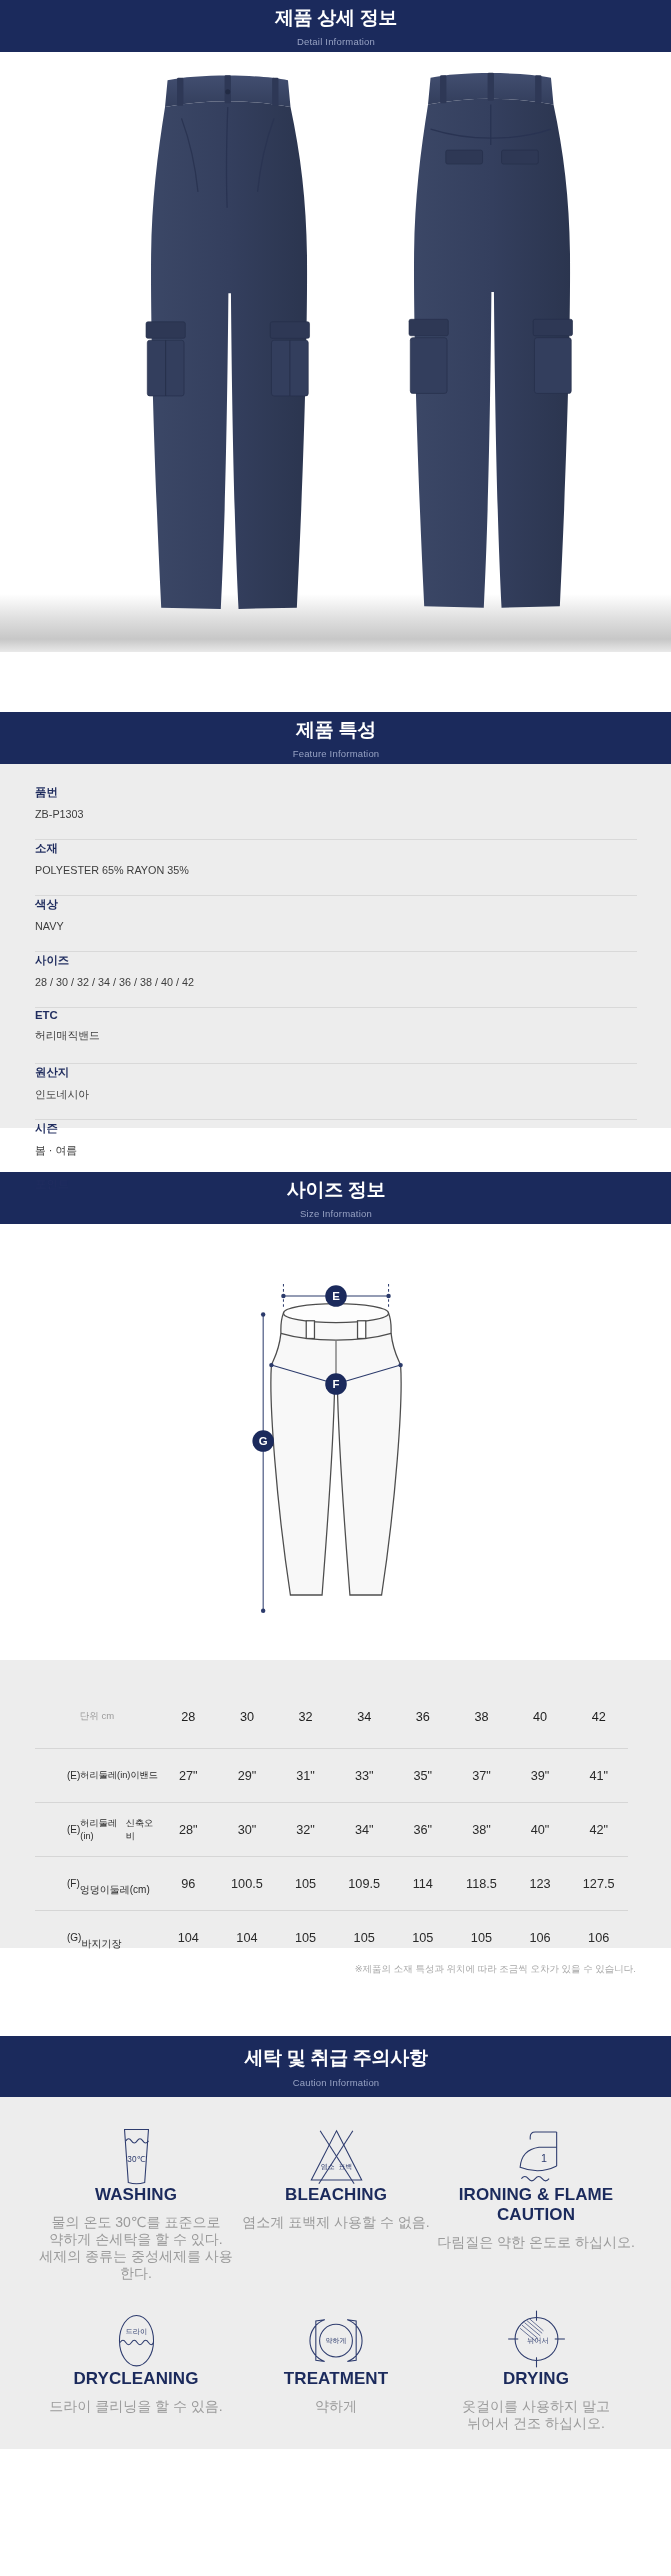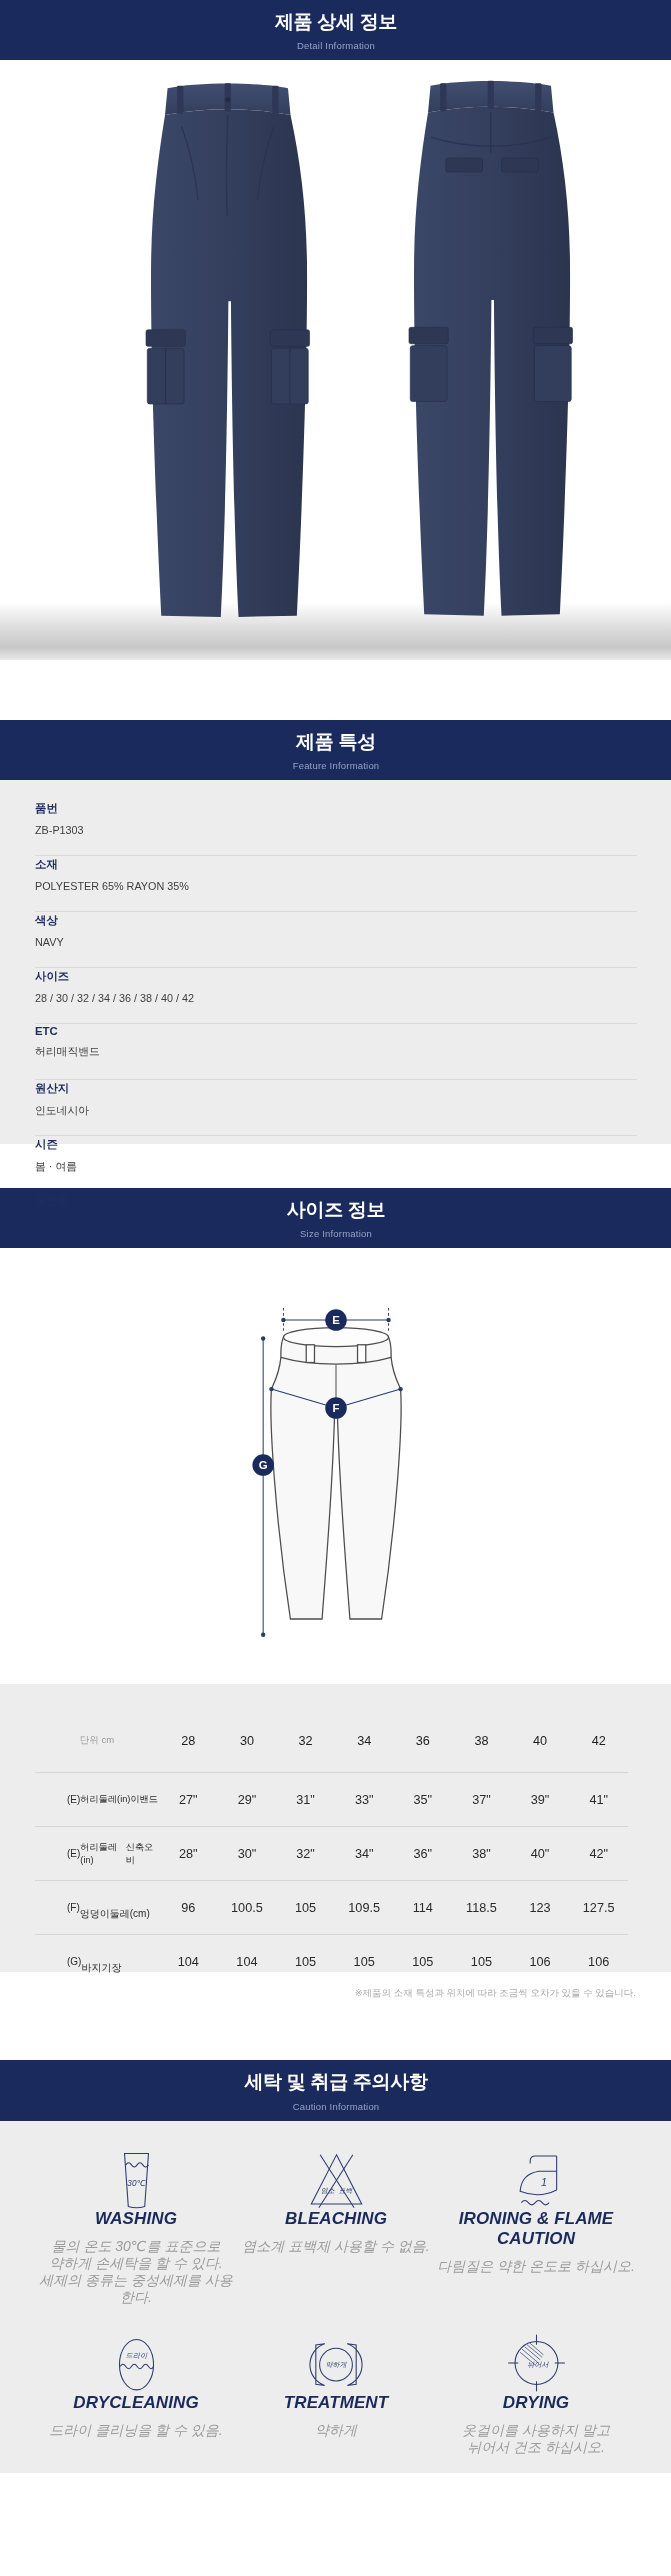--- a/index.html
+++ b/index.html
@@ -1,20 +1,20 @@
 <!DOCTYPE html>
 <html style="font-size:10px"><head>
 <meta charset="utf-8">
 <style>
   html,body{margin:0;padding:0;background:#fff;}
   body{font-family:"Liberation Sans","DejaVu Sans",sans-serif;}
   .page{width:672px;height:2576px;overflow:hidden;background:#fff;position:relative;}
 
   
-  .band{height:60px;background:#1b2a5c;display:flex;flex-direction:column;align-items:center;justify-content:center;gap:5.7px;}
+  .band{height:52px;background:#1b2a5c;display:flex;flex-direction:column;align-items:center;justify-content:center;gap:5.7px;}
   .band.tall{height:61px;}
   .band .band-title{color:#ffffff;font-size:19px;font-weight:bold;letter-spacing:-0.3px;}
   .band .band-sub{color:#97a2c3;font-size:9.5px;letter-spacing:0.2px;}
 
   
   .photo-stage{height:660px;position:relative;}
   .floor{position:absolute;left:0;right:0;top:542px;height:58px;
          background:linear-gradient(180deg,#ffffff 0%,#dddddd 45%,#c7c7c7 78%,#e9e9e9 100%);}
   .pants-svg{position:absolute;top:12.7px;left:63px;}
 
@@ -40,21 +40,21 @@
   .size-h{color:#1e1e1e;font-size:12.7px;font-weight:normal;text-align:center;}
   .cell{color:#2a2a2a;font-size:12.7px;text-align:center;}
   .rlabel{display:flex;align-items:center;color:#2a2a2a;font-size:10px;padding-left:32px;}
   .rlabel .stack{display:flex;line-height:1.35;font-size:9.2px;}
   .rlabel .stack .one{font-size:10px;margin-top:12px;}
 
   .note-area{height:88px;background:#fff;box-sizing:border-box;padding:15px 36px 12px 0;text-align:right;}
   .note-area .note{color:#a9a9a9;font-size:9.5px;}
 
   
-  .care{height:352px;background:#ededed;box-sizing:border-box;padding:28px 36px 0;font-style:italic;}
+  .care{height:352px;background:#ededed;box-sizing:border-box;padding:28px 36px 0;}
   .care-grid{display:grid;grid-template-columns:repeat(3,1fr);row-gap:27px;}
   .care-item{text-align:center;}
   .care-icon{height:60px;display:flex;align-items:flex-end;justify-content:center;}
   .care-label{color:#1b2a5c;font-size:17px;font-weight:bold;letter-spacing:0.1px;}
   .care-desc{margin-top:9px;color:#9b9b9b;font-size:14px;line-height:17px;}
 
   svg text{font-family:"Liberation Sans","DejaVu Sans",sans-serif;}
   .marker-letter{fill:#ffffff;font-size:18px;font-weight:bold;}
   .icon-text{fill:#2e3c6e;}
 </style>

